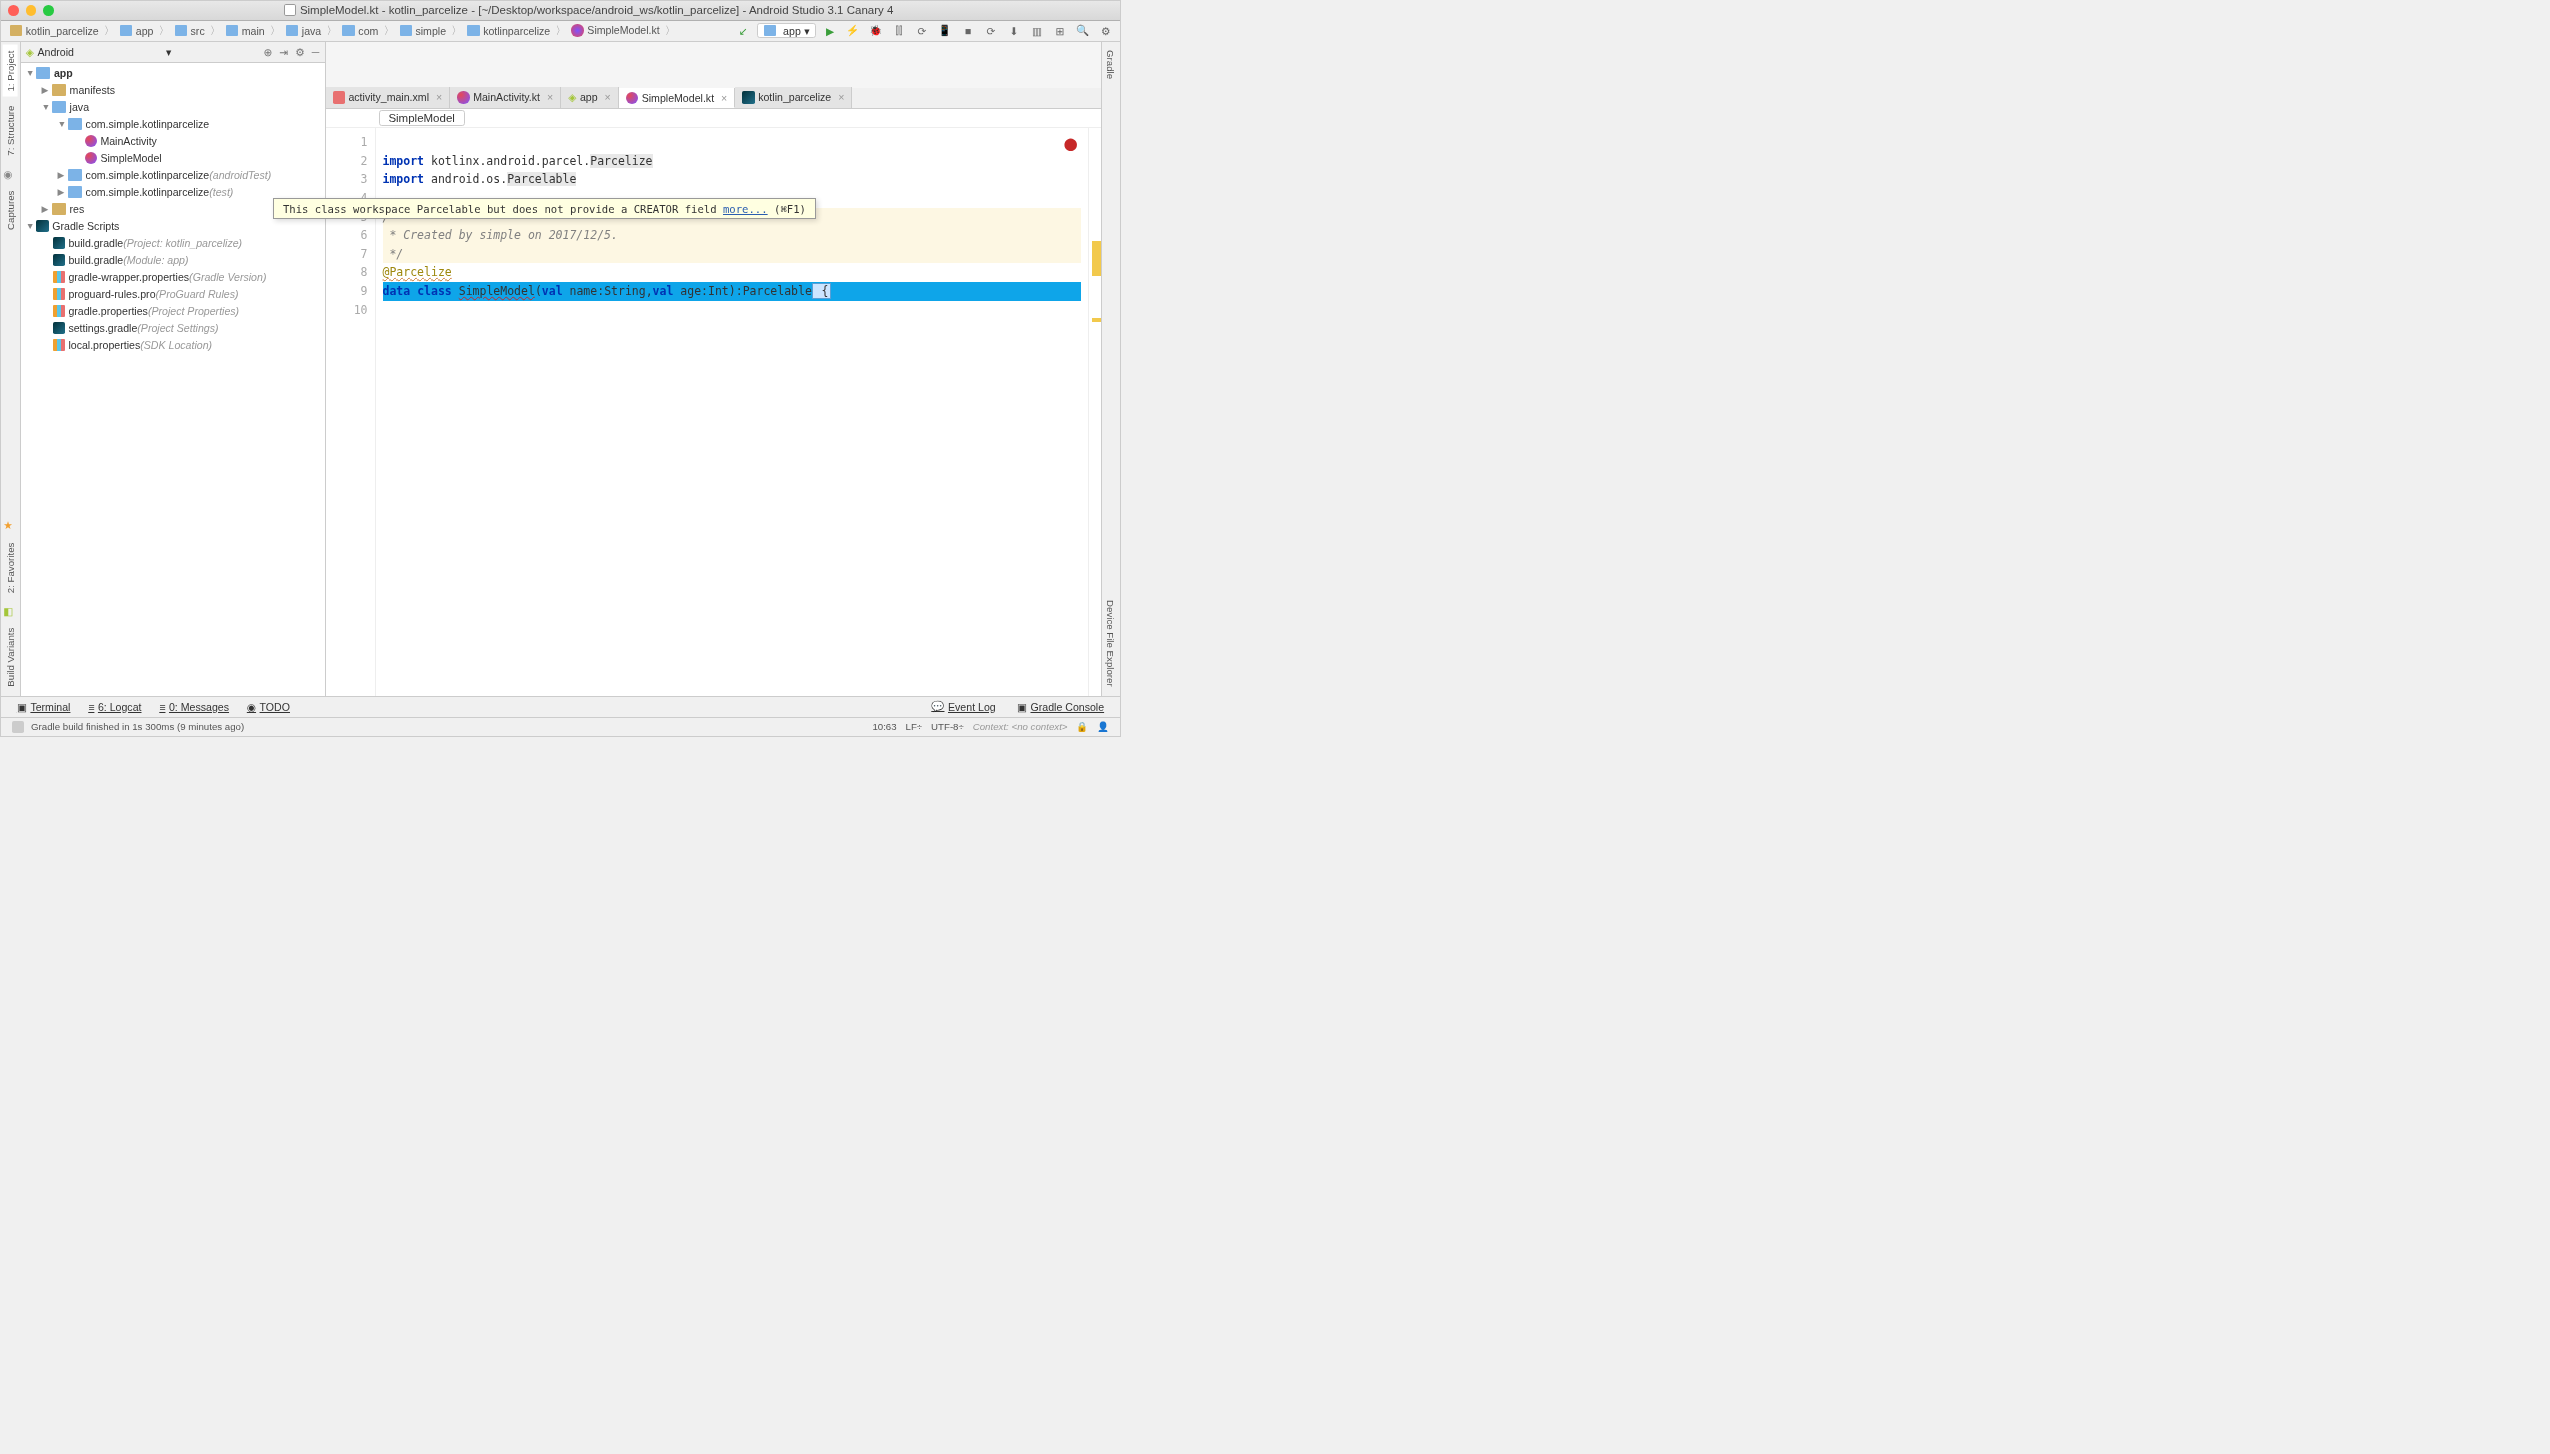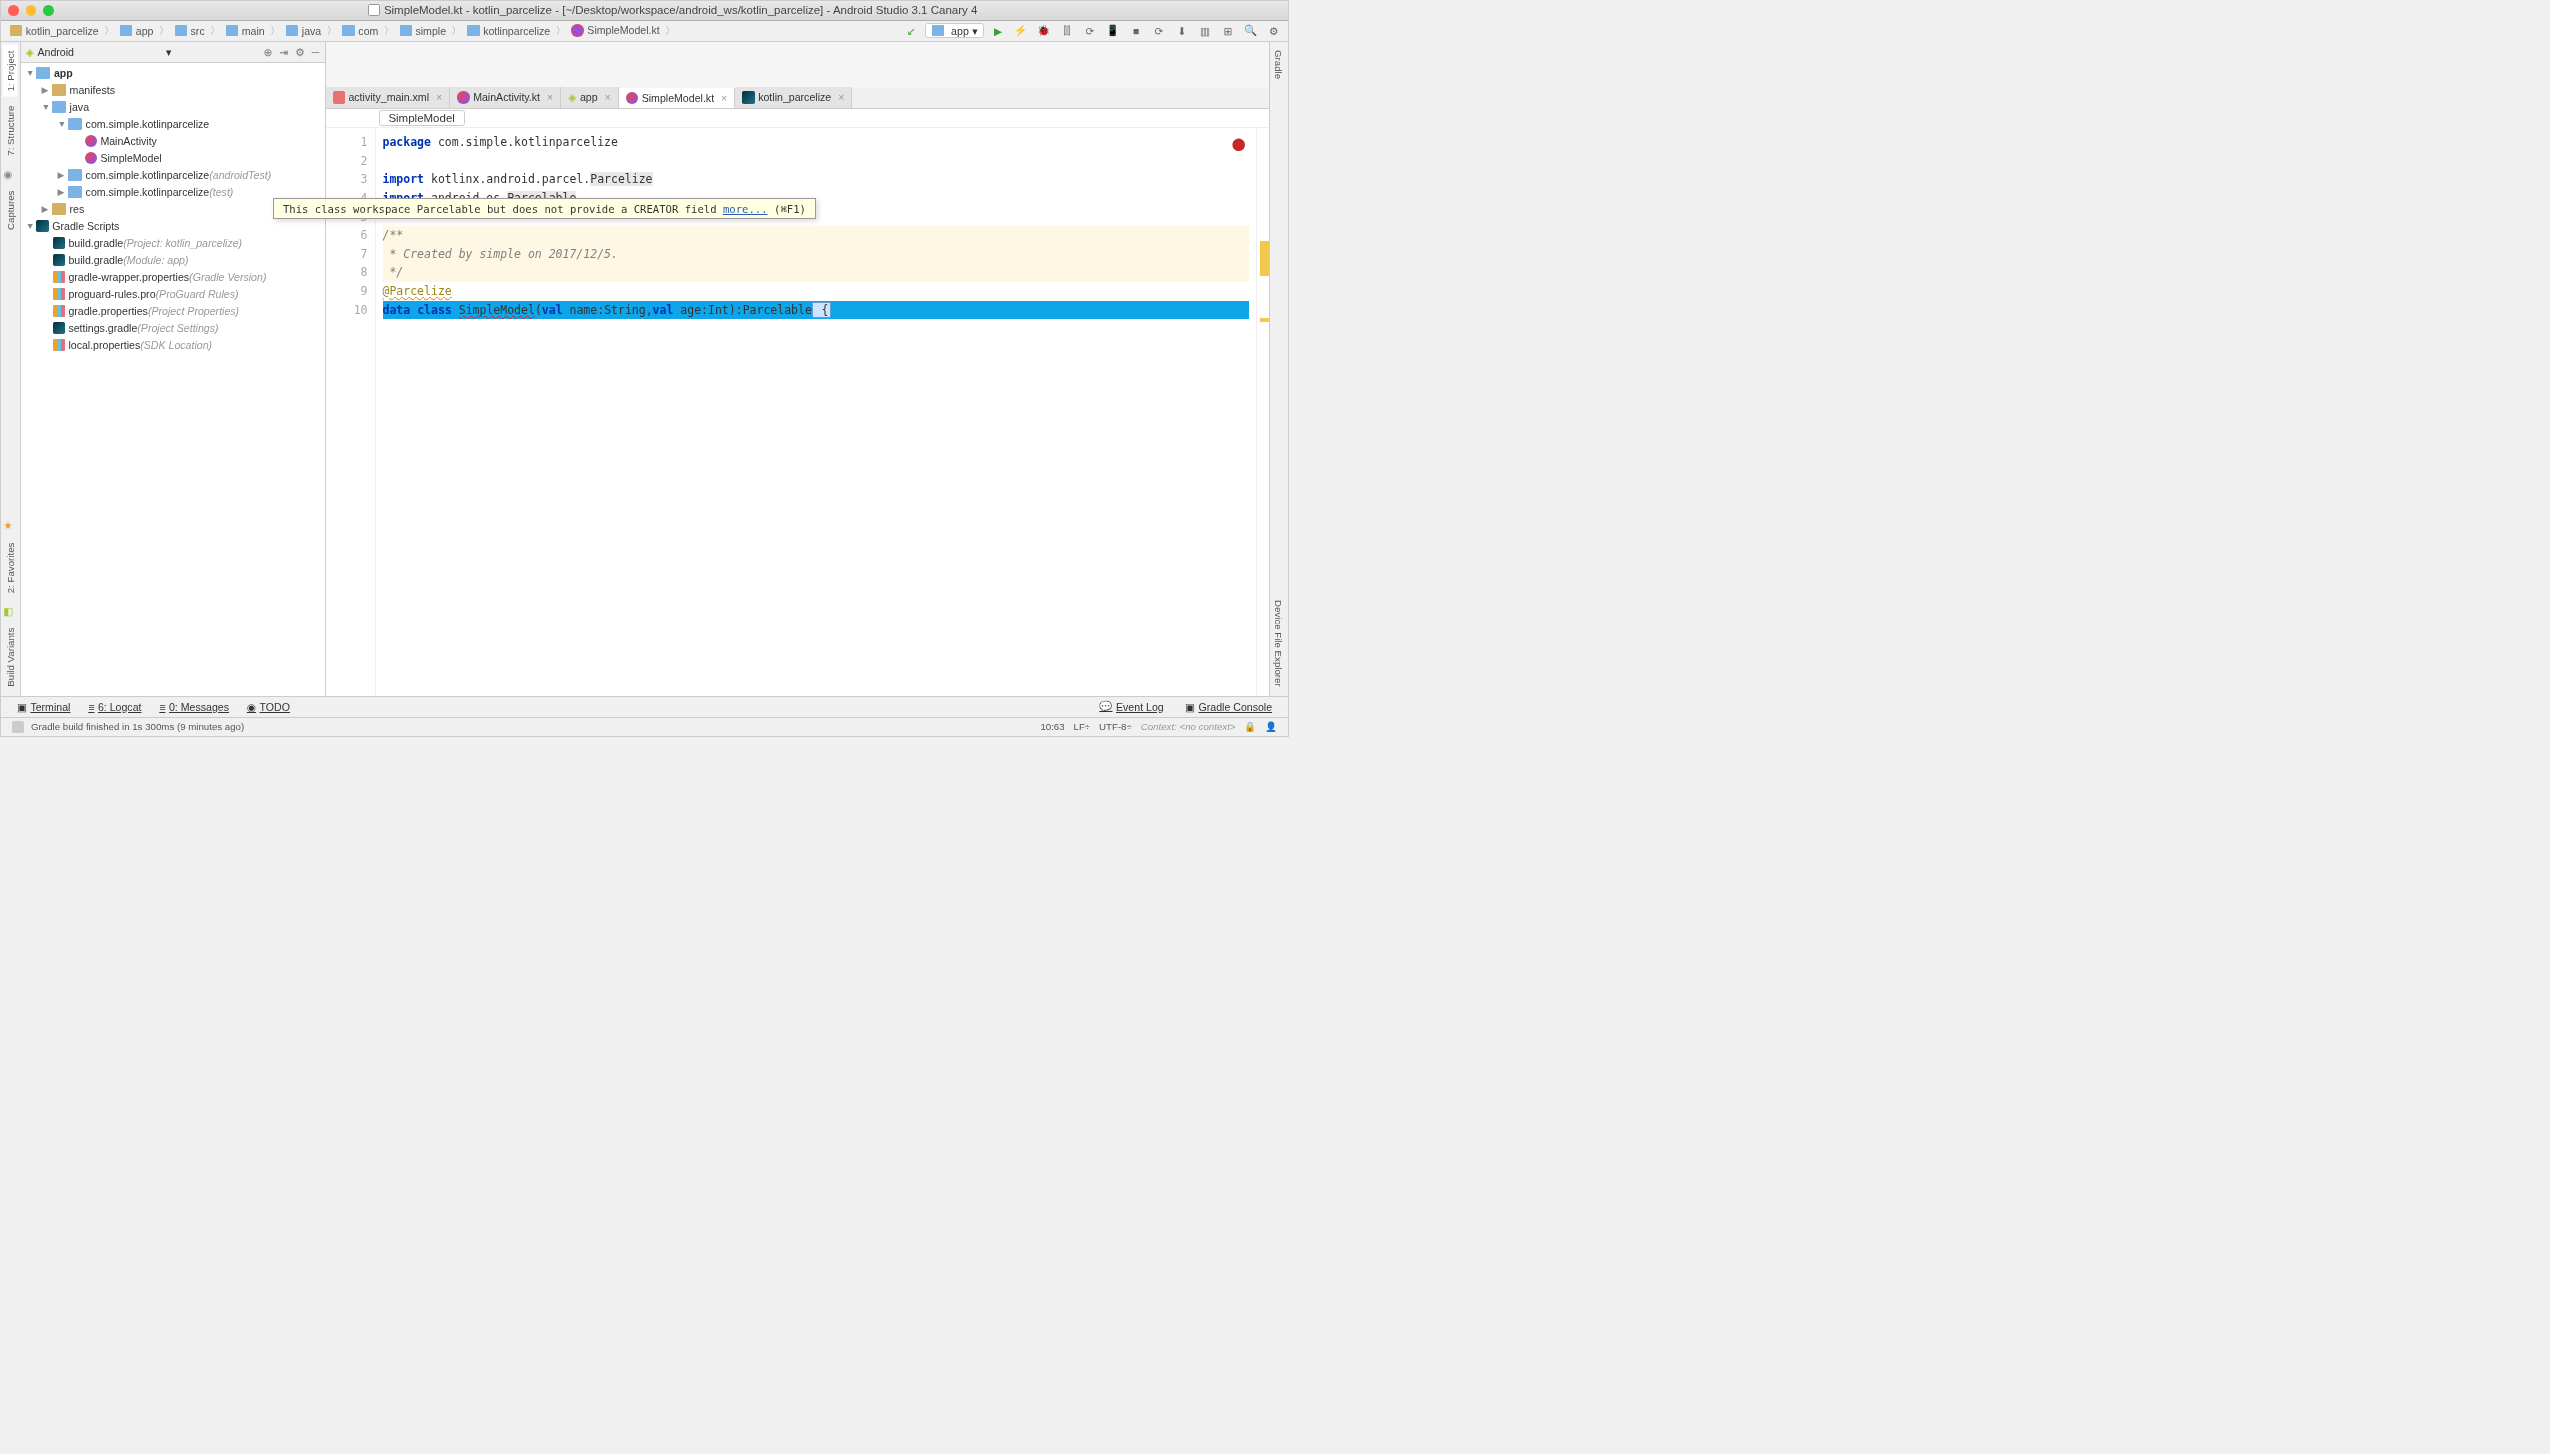--- a/index.html
+++ b/index.html
@@ -1,18 +1,18 @@
 <!DOCTYPE html>
 <html style="font-size:14px"><head>
   <meta charset="utf-8">
   <style>
     * { margin: 0; padding: 0; box-sizing: border-box; }
     body { font-family: -apple-system, "Lucida Grande", sans-serif; font-size: 10.6px; color: #333; background: #f0f0f0; overflow: hidden; }
     
-    .window { width: 1289px; height: 737px; background: #f5f5f5; display: flex; flex-direction: column; border: 0.9px solid #ccc; }
+    .window { width: 1121px; height: 737px; background: #f5f5f5; display: flex; flex-direction: column; border: 0.9px solid #ccc; }
     
     
     .title-bar { height: 19.5px; background: linear-gradient(to bottom, #e8e8e8, #d8d8d8); display: flex; align-items: center; padding: 0 7px; border-bottom: 0.9px solid #b0b0b0; }
     .traffic-lights { display: flex; gap: 7px; margin-right: 10.6px; }
     .tl { width: 10.6px; height: 10.6px; border-radius: 50%; }
     .tl-close { background: #ff5f57; }
     .tl-min { background: #ffbd2e; }
     .tl-max { background: #28ca42; }
     .title-text { flex: 1; text-align: center; font-size: 11.5px; color: #444; display: flex; align-items: center; justify-content: center; gap: 3.5px; }
     .file-icon-small { width: 12.4px; height: 12.4px; background: #fff; border: 0.9px solid #999; border-radius: 1.8px; display: inline-block; }
@@ -344,21 +344,20 @@
             <div>3</div>
             <div>4</div>
             <div>5</div>
             <div>6</div>
             <div>7</div>
             <div>8</div>
             <div>9</div>
             <div>10</div>
         </div>
         <div class="code">
-          <div class="code-line"><span class="kw">package</span><span> com.simple.kotlinparcelize</span></div>
           <div class="code-line">&nbsp;</div>
           <div class="code-line"><span class="kw">import</span><span> kotlinx.android.parcel.</span><span class="hl-class">Parcelize</span></div>
           <div class="code-line"><span class="kw">import</span><span> android.os.</span><span class="hl-class">Parcelable</span></div>
           <div class="code-line">&nbsp;</div>
           <div class="code-line comment-bg"><span class="comment">/**</span></div>
           <div class="code-line comment-bg"><span class="comment"> * Created by simple on 2017/12/5.</span></div>
           <div class="code-line comment-bg"><span class="comment"> */</span></div>
           <div class="code-line"><span class="ann warn-underline">@Parcelize</span></div>
           <div class="code-line cursor-line"><span class="kw">data</span> <span class="kw">class</span> <span class="warn-underline" style="text-decoration-color:#c62828;">SimpleModel</span><span>(</span><span class="kw">val</span><span> name:String,</span><span class="kw">val</span><span> age:Int):</span><span>Parcelable</span><span class="sel-brace" style="padding:0 1.8px;"> {</span></div>
 

